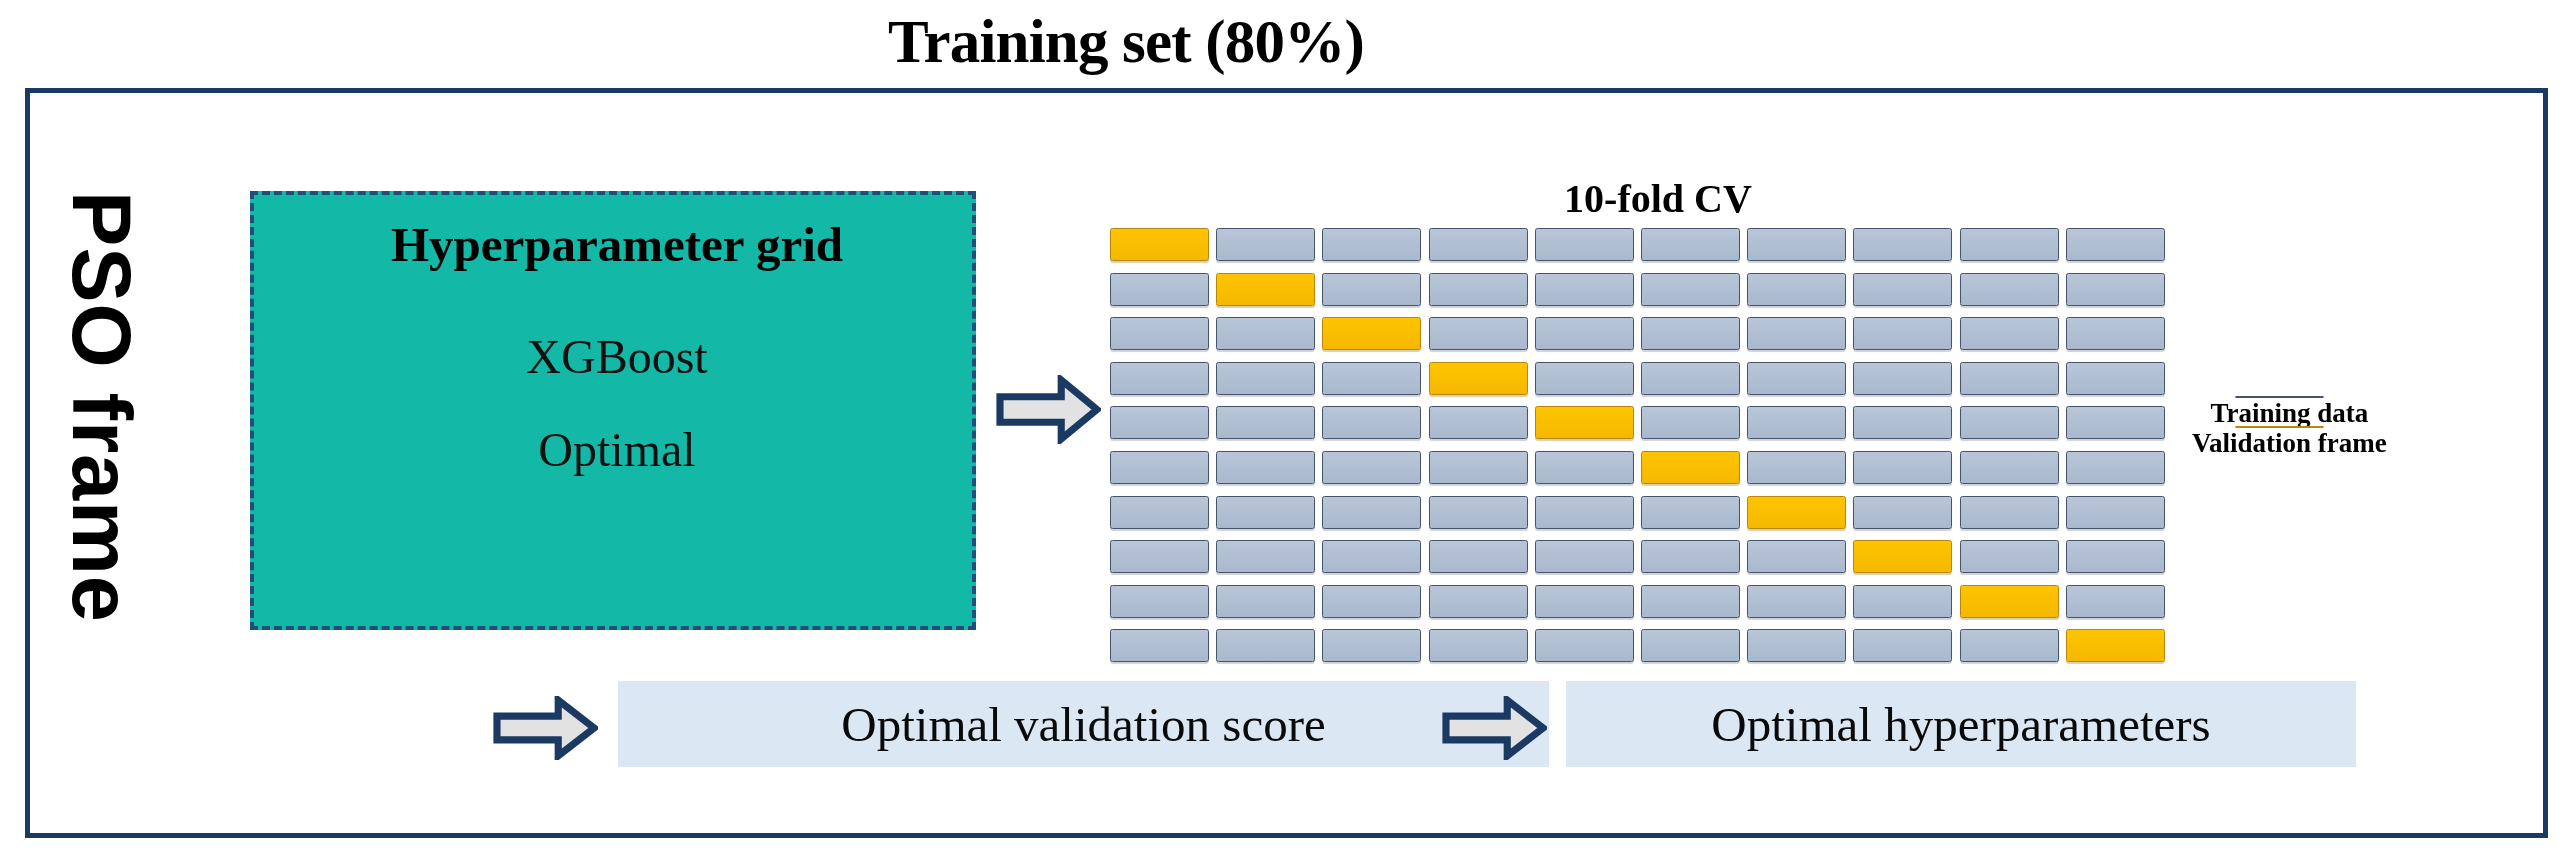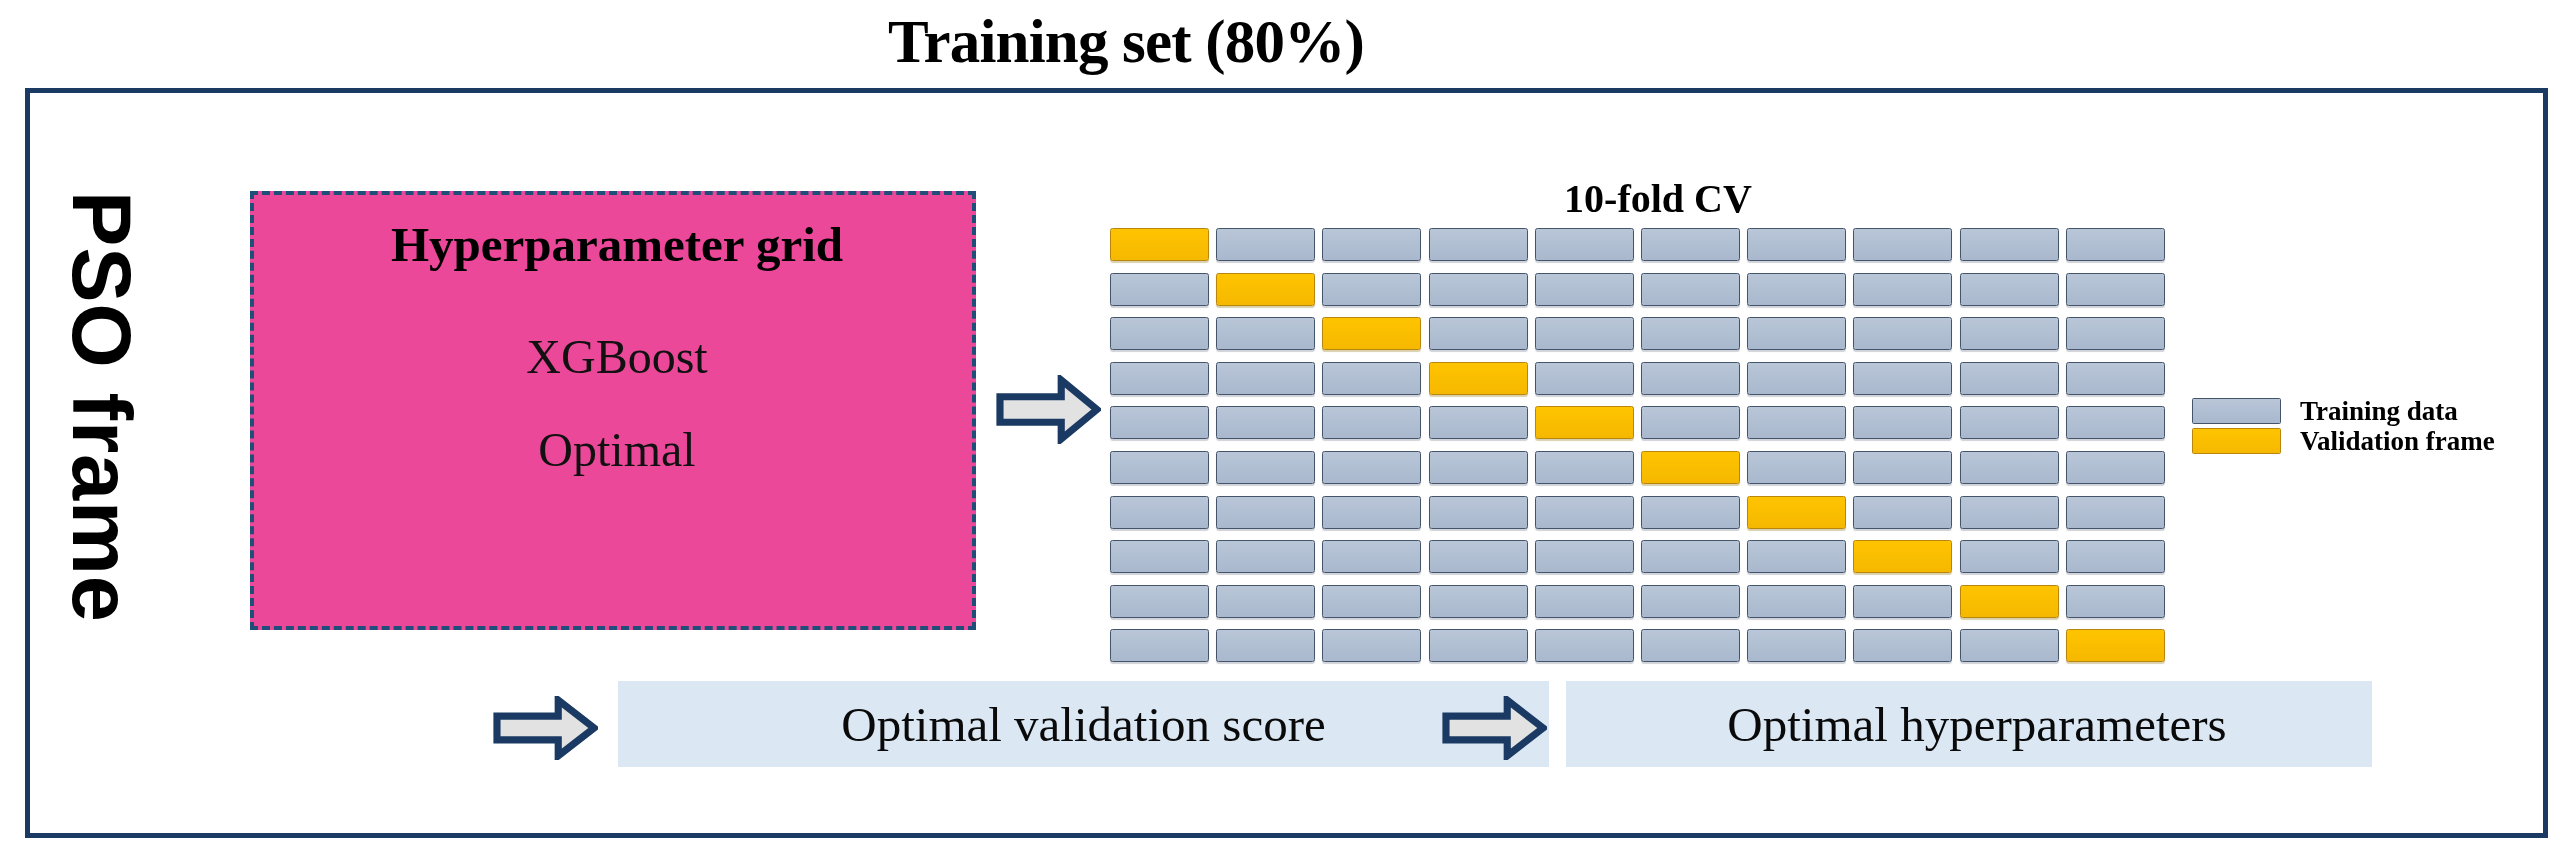--- a/index.html
+++ b/index.html
@@ -63,21 +63,21 @@
 
   
   .hp-box {
     position: absolute;
     left: 250px;
     top: 191px;
     width: 726px;
     height: 439px;
     border: 4.8px dashed #1f4e79;
     box-sizing: border-box;
-    background: #ec4899;
+    background: #14b8a6;
   }
   .hp-title {
     position: absolute;
     left: 0;
     top: 19px;
     width: 726px;
     text-align: center;
     font-family: "Liberation Serif", serif;
     font-weight: bold;
     font-size: 49px;
@@ -150,20 +150,21 @@
   
   .legend {
     position: absolute;
     left: 2192px;
     top: 396px;
   }
   .legend-row {
     display: flex;
     align-items: center;
     height: 30px;
+    flex-direction: column;
   }
   .legend-swatch {
     width: 89px;
     height: 26px;
     box-sizing: border-box;
     margin-right: 19px;
     border-radius: 1.6px;
   }
   .legend-swatch.train {
     background: linear-gradient(180deg, #b9c6d8 0%, #a9b8cd 100%);
@@ -199,21 +200,20 @@
     left: 618px;
     top: 681px;
     width: 931px;
     height: 86px;
   }
   .result-box-2 {
     left: 1566px;
     top: 681px;
     width: 790px;
     height: 86px;
-    padding-left: 16px;
   }
 </style>
 </head>
 <body>
 
 <div class="page-title">Training set (80%)</div>
 
 <div class="frame"></div>
 
 <div class="pso-label">PSO frame</div>

